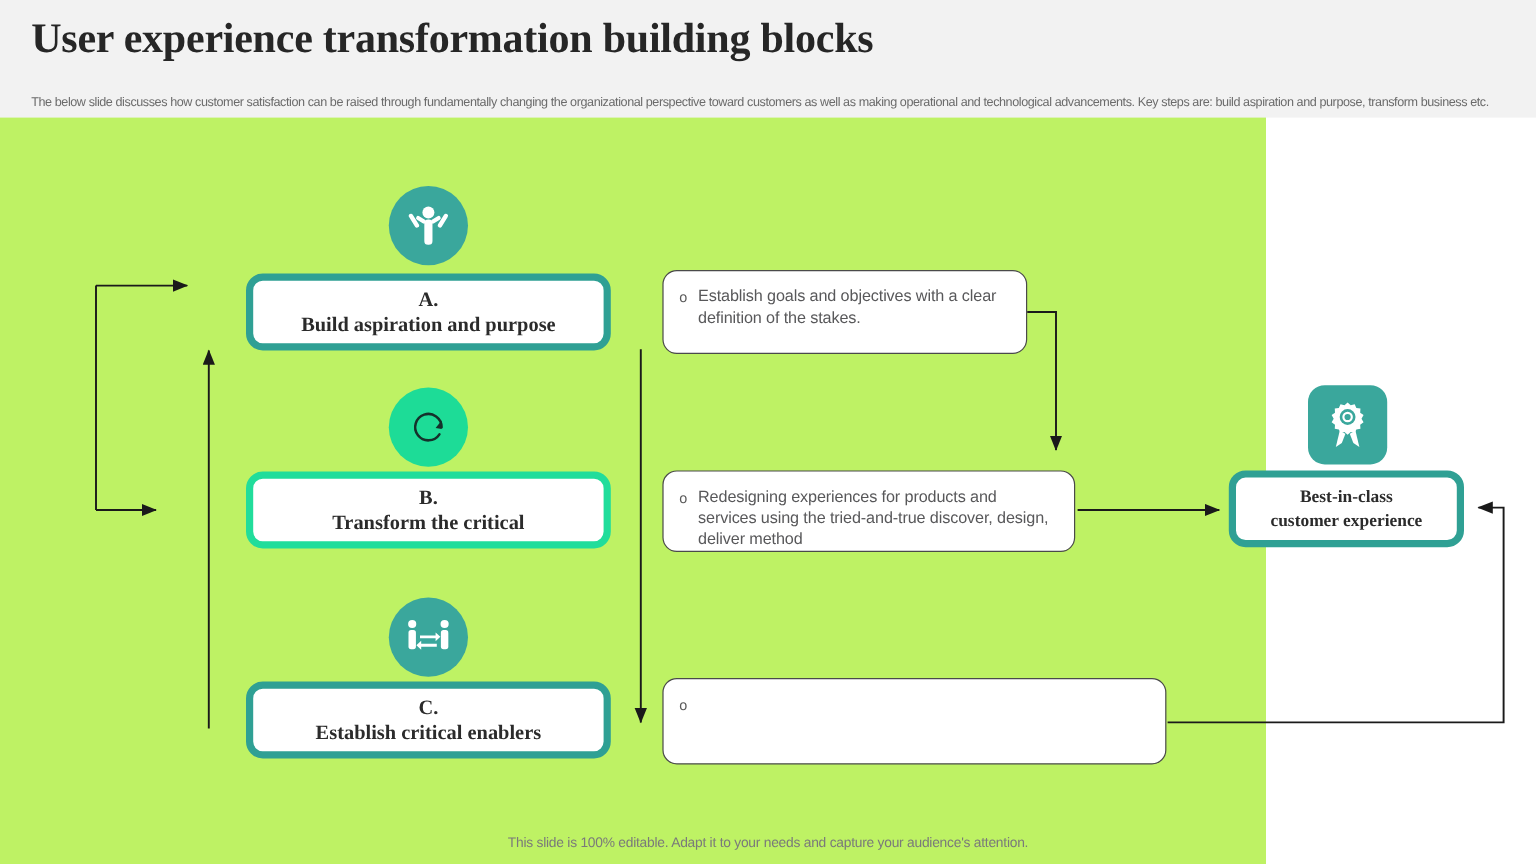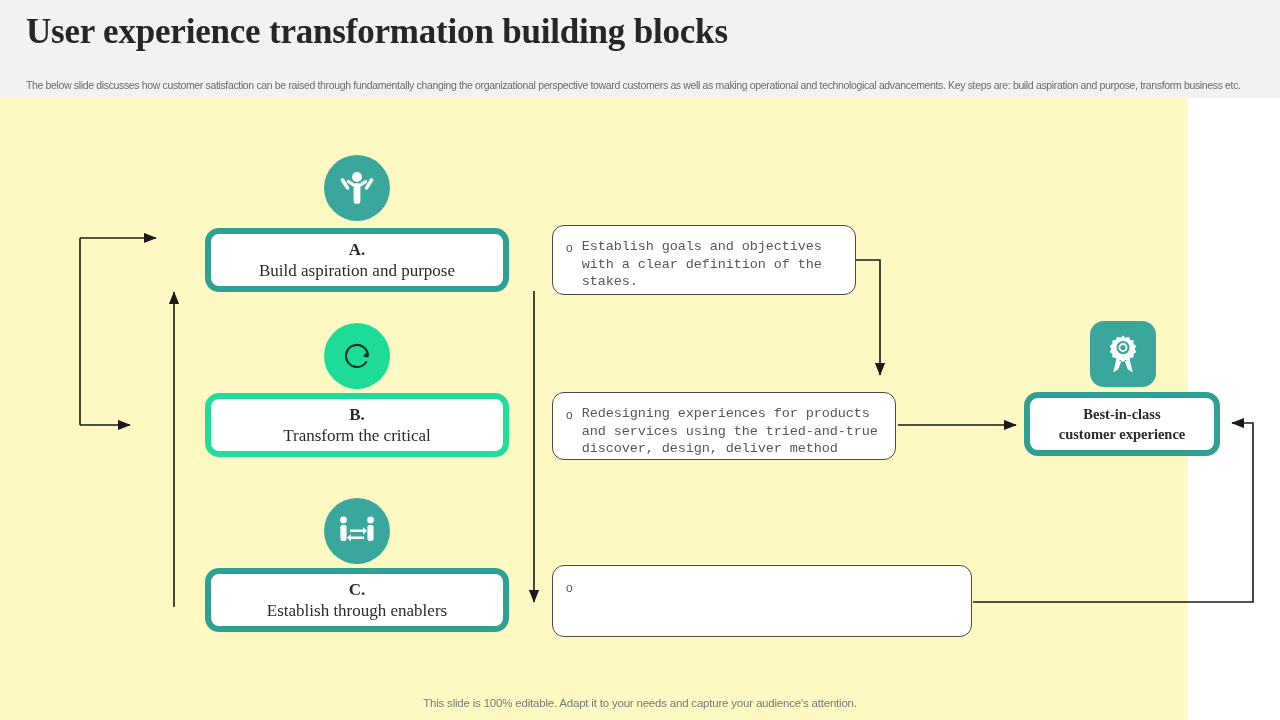--- a/index.html
+++ b/index.html
@@ -2,21 +2,21 @@
 <html><head>
 <meta charset="utf-8">
 <style>
   * { box-sizing: border-box; margin: 0; padding: 0; }
   html, body {
     width: 1280px; height: 720px;
     background: #ffffff;
     font-family: "Liberation Sans", sans-serif;
     overflow: hidden;
   }
-  #slide { position: relative; width: 1188px; height: 720px; background:#fef9c3; }
+  #slide { position: relative; width: 1055px; height: 720px; background:#bef264; }
 
   
   .header {
     position: absolute; left: 0; top: 0; width: 1280px; height: 98px;
     background: #f2f2f2;
   }
   .header-title {
     position: absolute; left: 26px; top: 12px;
     font-family: "Liberation Serif", serif;
     font-size: 35px; font-weight: 700; color: #262626;
@@ -34,21 +34,21 @@
     position: absolute; width: 304px; height: 64px;
     border-radius: 14px;
     background: #ffffff;
     display: flex; align-items: center; justify-content: center;
     text-align: center;
     font-family: "Liberation Serif", serif;
     color: #2b2b2b;
   }
   .step-card .label-inner { line-height: 21px; }
   .step-letter { font-size: 17px; font-weight: 700; display:block; }
-  .step-text   { font-size: 17px; font-weight: 400; display:block;text-align:right; }
+  .step-text   { font-size: 17px; font-weight: 700; display:block;text-align:right; }
 
   .card-teal { border: 6px solid #2fa094; }
   .card-mint { border: 6px solid #21dd9b; }
 
   .step-icon {
     position: absolute; width: 66px; height: 66px; border-radius: 50%;
     display: flex; align-items: center; justify-content: center;
   }
   .icon-teal { background: #3aa79c; }
   .icon-mint { background: #1ddc97; }
@@ -60,21 +60,21 @@
     border-radius: 12px;
     background: #ffffff;
     display: flex;
     padding: 12px 14px 12px 13px;
   }
   .detail-bullet {
     font-size: 12px; color: #5a5a5a; line-height: 18px;
     margin-right: 9px; margin-top: 1px; flex: 0 0 auto;
   }
   .detail-text {
-    font-family: Liberation Mono, monospace;
+    font-family: Liberation Sans, sans-serif;
     font-size: 13.5px; line-height: 17.6px; color: #58585a;
     letter-spacing: -0.1px;
   }
 
   
   .outcome-card {
     position: absolute; left: 1024px; top: 392px; width: 196px; height: 64px;
     border: 6px solid #2fa094; border-radius: 14px; background: #fff;
     display: flex; align-items: center; justify-content: center; text-align: center;
     font-family: "Liberation Serif", serif; color: #2b2b2b;
@@ -178,21 +178,21 @@
       <rect x="3.4" y="10" width="6.2" height="16" rx="2.2"></rect>
       <circle cx="33.5" cy="5" r="3.4"></circle>
       <rect x="30.4" y="10" width="6.2" height="16" rx="2.2"></rect>
       <path d="M13,14.5 L26,14.5 L26,12 L30,15.7 L26,19.4 L26,16.9 L13,16.9 z"></path>
       <path d="M27,21.5 L14,21.5 L14,19 L10,22.7 L14,26.4 L14,23.9 L27,23.9 z"></path>
     </svg>
   </div>
   <div class="step-card card-teal" style="left:205px; top:568px;">
     <span class="label-inner">
       <span class="step-letter">C.</span>
-      <span class="step-text">Establish through enablers</span>
+      <span class="step-text">Establish critical enablers</span>
     </span>
   </div>
 
   <div class="detail-box" style="left:552px; top:225px; width:304px; height:70px;">
     <span class="detail-bullet">o</span>
     <span class="detail-text">Establish goals and objectives with a clear definition of the stakes.</span>
   </div>
 
   <div class="detail-box" style="left:552px; top:392px; width:344px; height:68px;">
     <span class="detail-bullet">o</span>

